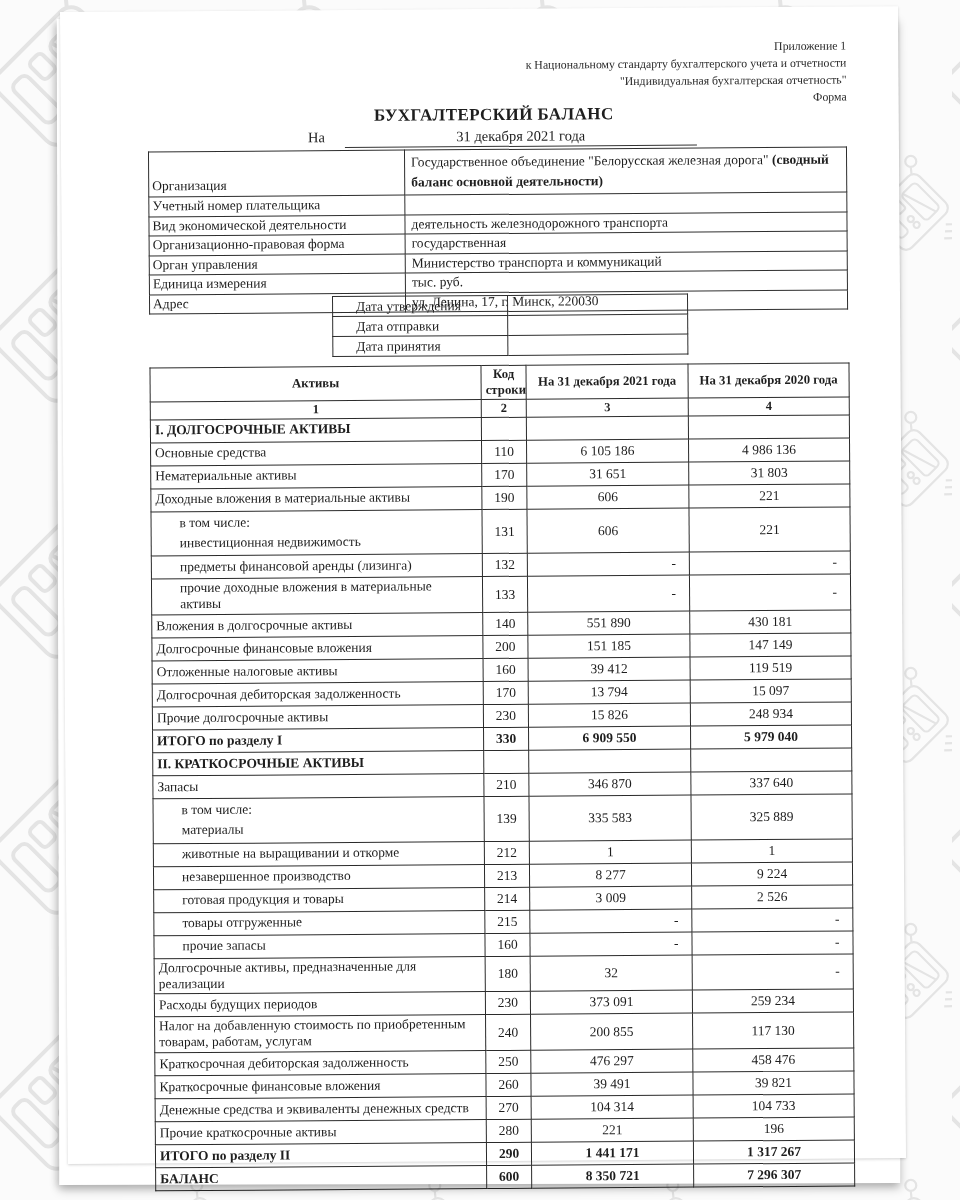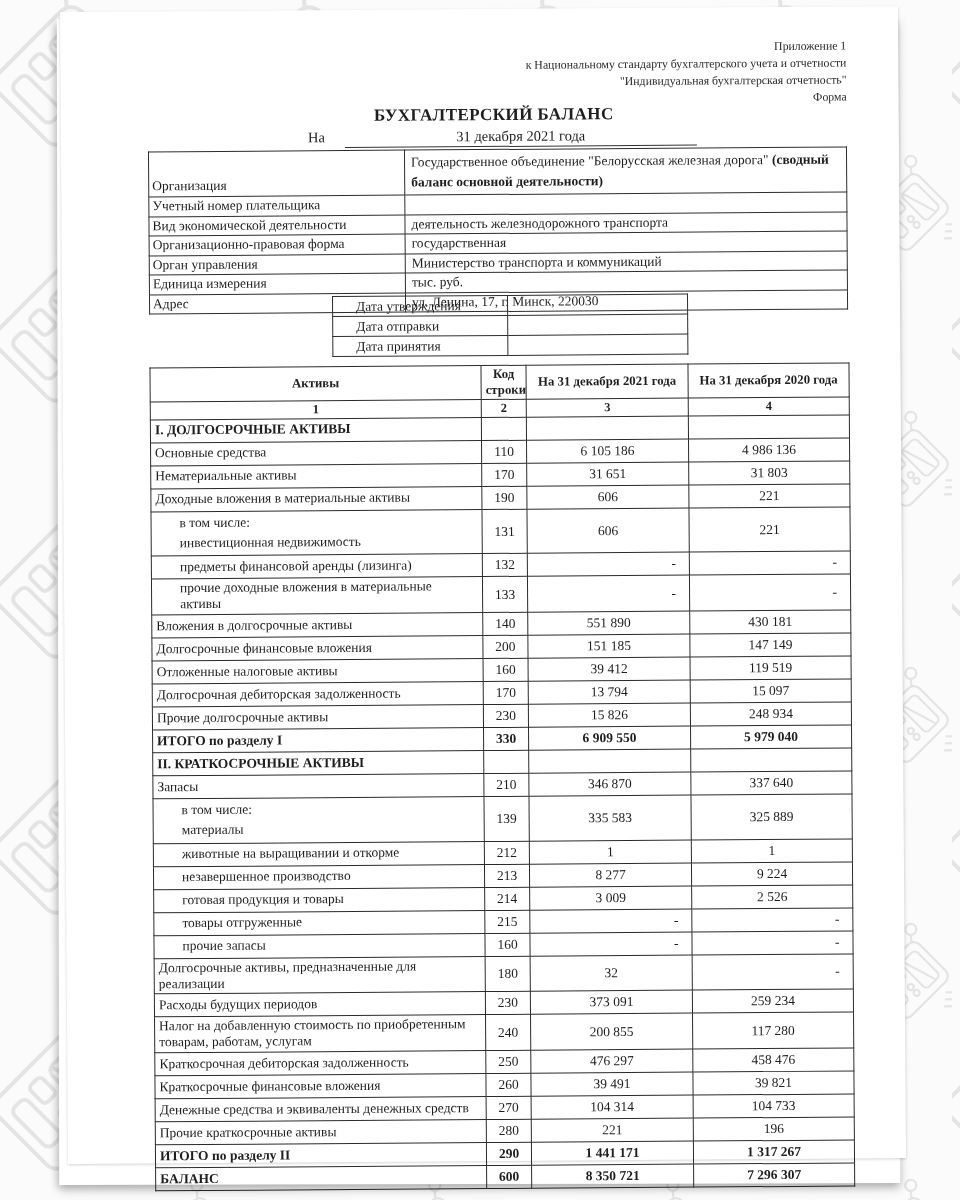--- a/index.html
+++ b/index.html
@@ -321,21 +321,21 @@
         <tr>
           <td class="c-label">Расходы будущих периодов</td>
           <td class="c-code">230</td>
           <td class="c-val num">373 091</td>
           <td class="c-val num">259 234</td>
         </tr>
         <tr>
           <td class="c-label">Налог на добавленную стоимость по приобретенным товарам, работам, услугам</td>
           <td class="c-code">240</td>
           <td class="c-val num">200 855</td>
-          <td class="c-val num">117 280</td>
+          <td class="c-val num">117 130</td>
         </tr>
         <tr>
           <td class="c-label">Краткосрочная дебиторская задолженность</td>
           <td class="c-code">250</td>
           <td class="c-val num">476 297</td>
           <td class="c-val num">458 476</td>
         </tr>
         <tr>
           <td class="c-label">Краткосрочные финансовые вложения</td>
           <td class="c-code">260</td>

